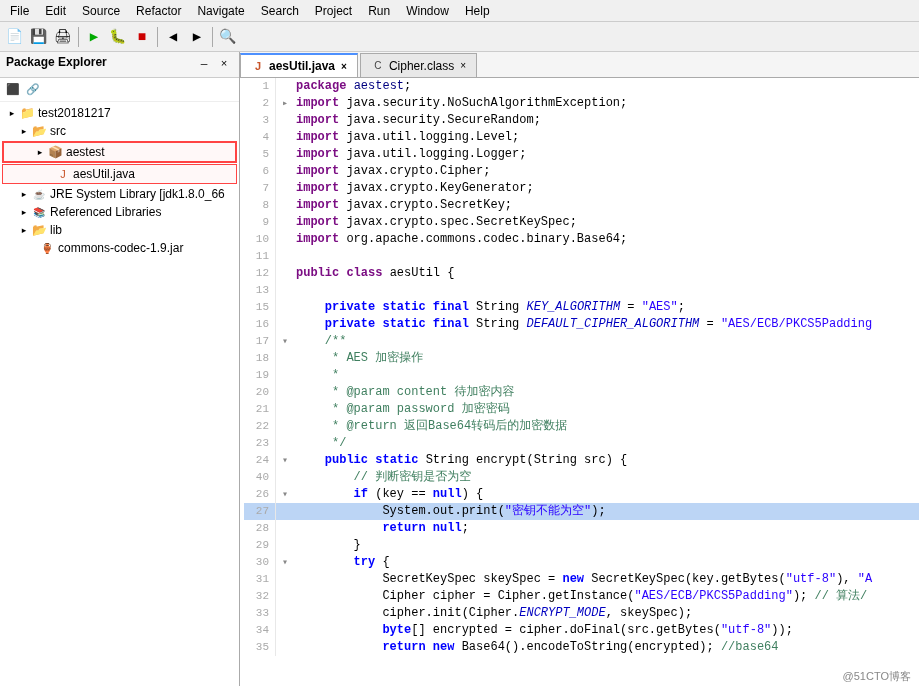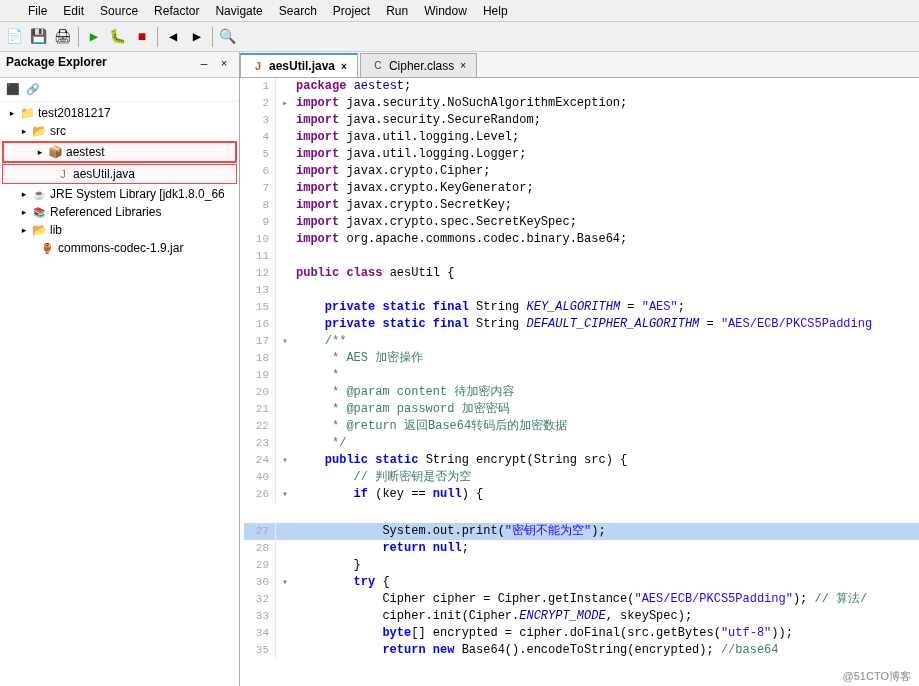--- a/index.html
+++ b/index.html
@@ -1,19 +1,19 @@
 <!DOCTYPE html>
 <html><head>
   <meta charset="utf-8">
   <style>
     * { margin: 0; padding: 0; box-sizing: border-box; }
     body { font-family: 'Courier New', monospace; font-size: 12px; background: #f0f0f0; overflow: hidden; width: 919px; height: 686px; }
 
     
-    .menubar { display: flex; align-items: center; background: #f0f0f0; border-bottom: 1px solid #ccc; padding: 2px 20px; height: 22px; }
+    .menubar { display: flex; align-items: center; background: #f0f0f0; border-bottom: 1px solid #ccc; padding: 2px 2px; height: 22px; }
     .menubar-item { padding: 2px 8px; font-size: 12px; font-family: Arial, sans-serif; cursor: pointer; }
 
     
     .toolbar { display: flex; align-items: center; background: #f0f0f0; border-bottom: 1px solid #ccc; padding: 2px 4px; height: 30px; gap: 2px; }
     .toolbar-btn { width: 22px; height: 22px; background: #f0f0f0; border: 1px solid transparent; cursor: pointer; display: flex; align-items: center; justify-content: center; font-size: 14px; }
     .toolbar-sep { width: 1px; height: 20px; background: #aaa; margin: 0 2px; }
 
     
     .main-layout { display: flex; height: calc(686px - 52px); }
 
@@ -37,21 +37,21 @@
     .tab.active { background: #fff; border-top: 2px solid #4d90fe; font-weight: bold; }
     .tab-close { margin-left: 6px; font-size: 10px; cursor: pointer; }
 
     
     .code-editor { flex: 1; display: flex; overflow: hidden; background: #fff; }
     .code-content { flex: 1; overflow: auto; padding-left: 4px; line-height: 17px; }
     .code-line { display: flex; align-items: flex-start; min-height: 17px; font-size: 12px; font-family: 'Courier New', monospace; }
     .line-num { width: 32px; text-align: right; padding-right: 6px; color: #aaa; font-size: 11px; user-select: none; flex-shrink: 0; border-right: 1px solid #e8e8e8; margin-right: 6px; }
     .line-marker { width: 14px; flex-shrink: 0; }
     .line-content { flex: 1; white-space: pre; color: #000; }
-    .highlighted-line { background: #bcd5f5; margin-top: 20px; }
+    .highlighted-line { background: #bcd5f5; }
 
     
     .kw { color: #7b0d83; font-weight: bold; }
     .kw2 { color: #0000ff; font-weight: bold; }
     .str { color: #2a00ff; }
     .comment { color: #3f7f5f; }
     .pkg { color: #000080; }
     .marker-fold { color: #888; font-size: 10px; cursor: pointer; }
     .import-line { color: #000; }
 
@@ -322,20 +322,25 @@
             <span class="line-num">29</span>
             <span class="line-marker marker-fold"></span>
             <span class="line-content">        }</span>
           </div>
           <div class="code-line">
             <span class="line-num">30</span>
             <span class="line-marker marker-fold">▾</span>
             <span class="line-content">        <span class="kw2">try</span> {</span>
           </div>
           <div class="code-line">
+            <span class="line-num">31</span>
+            <span class="line-marker marker-fold"></span>
+            <span class="line-content">            SecretKeySpec skeySpec = <span class="kw2">new</span> SecretKeySpec(key.getBytes(<span class="str">"utf-8"</span>), <span class="str">"A</span></span>
+          </div>
+          <div class="code-line">
             <span class="line-num">32</span>
             <span class="line-marker marker-fold"></span>
             <span class="line-content">            Cipher cipher = Cipher.getInstance(<span class="str">"AES/ECB/PKCS5Padding"</span>); <span class="comment">// 算法/</span></span>
           </div>
           <div class="code-line">
             <span class="line-num">33</span>
             <span class="line-marker marker-fold"></span>
             <span class="line-content">            cipher.init(Cipher.<span style="color:#0000c0;font-style:italic">ENCRYPT_MODE</span>, skeySpec);</span>
           </div>
           <div class="code-line">

